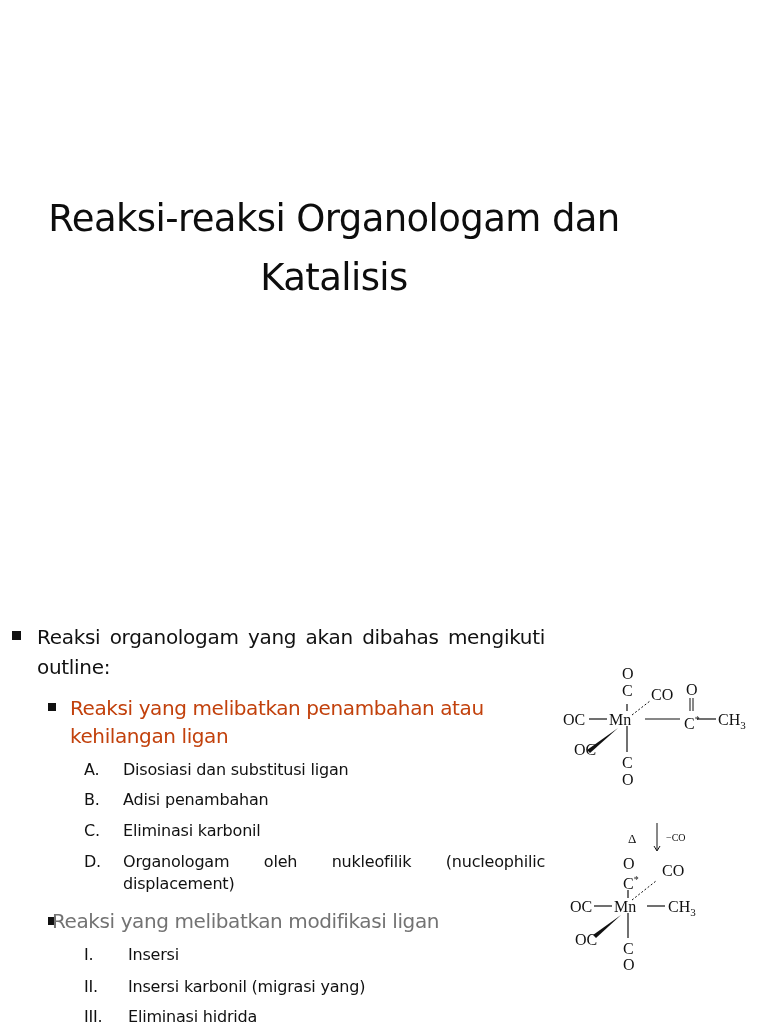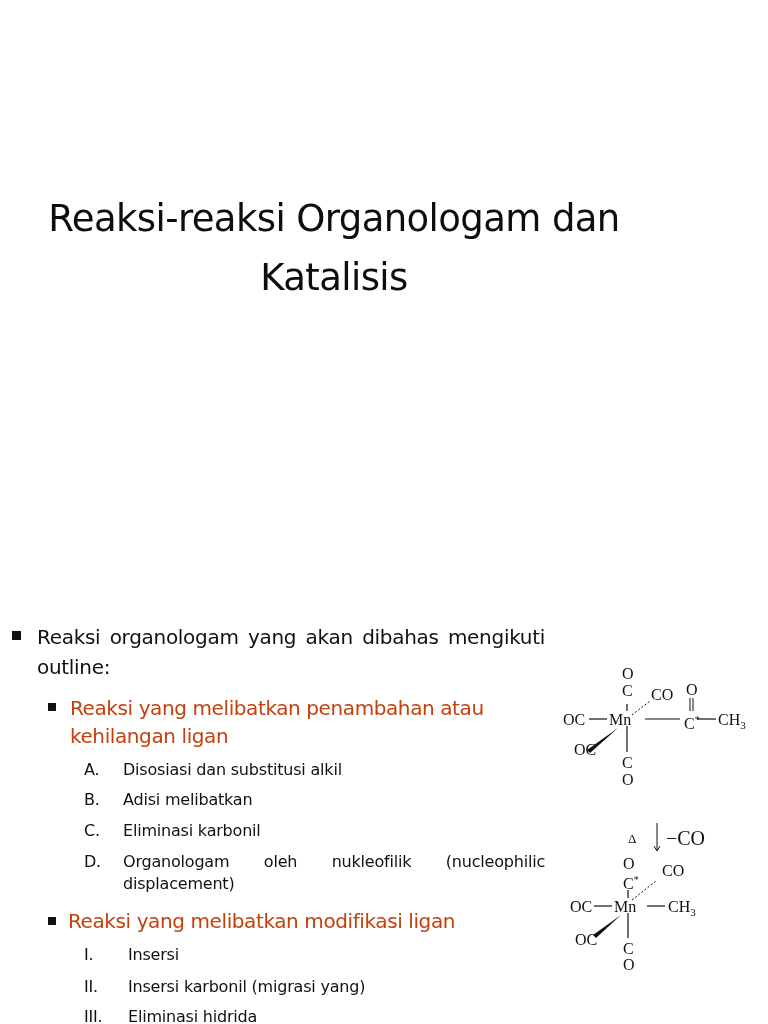--- a/index.html
+++ b/index.html
@@ -12,21 +12,21 @@
       position: absolute; left: 40px; right: 40px; top: 189px;
       text-align: center; font-size: 37px; line-height: 59px; color: #0d0d0d;
       font-family: "DejaVu Sans", sans-serif; font-weight: normal; letter-spacing: -0.6px;
     }
 
     .outline { position: absolute; left: 0; top: 0; width: 560px; font-family: "DejaVu Sans", sans-serif; }
     .l1 { position: absolute; left: 37px; top: 62px; width: 508px; font-size: 20px; line-height: 30px; text-align: justify; color: #111; letter-spacing: -0.3px; }
     .bullet1 { position: absolute; left: 12px; top: 71px; width: 9px; height: 9px; background: #111; }
     .l2a { position: absolute; left: 70px; top: 134px; width: 480px; font-size: 20px; line-height: 28px; color: #c2410c; letter-spacing: -0.4px; }
     .bullet2a { position: absolute; left: 48px; top: 143px; width: 8px; height: 8px; background: #111; }
-    .l2b { position: absolute; left: 68px; top: 347px; width: 480px; font-size: 20px; line-height: 28px; color: #c2410c; letter-spacing: -0.4px; }
+    .l2b { position: absolute; left: 52px; top: 347px; width: 480px; font-size: 20px; line-height: 28px; color: #737373; letter-spacing: -0.4px; }
     .bullet2b { position: absolute; left: 48px; top: 357px; width: 8px; height: 8px; background: #111; }
 
     .sub { position: absolute; font-size: 16px; line-height: 22px; color: #111; letter-spacing: -0.2px; }
     .sub .mark { position: absolute; left: 0; top: 0; }
     .sub .txt { position: absolute; left: 39px; top: 0; width: 422px; text-align: justify; }
     .sub.alpha { left: 84px; width: 462px; }
     .sub.roman { left: 84px; width: 462px; }
     .sub.roman .txt { left: 44px; }
 
     .scheme { position: absolute; left: 560px; top: 100px; width: 208px; height: 364px; font-family: "Liberation Serif", serif; color: #111; }
@@ -45,25 +45,25 @@
 <div class="slide" id="slide-content">
   <div class="outline">
     <span class="bullet1"></span>
     <div class="l1">Reaksi organologam yang akan dibahas mengikuti outline:</div>
 
     <span class="bullet2a"></span>
     <div class="l2a">Reaksi yang melibatkan penambahan atau kehilangan ligan</div>
 
     <div class="sub alpha" style="top:199px;">
       <span class="mark">A.</span>
-      <span class="txt">Disosiasi dan substitusi alkil</span>
+      <span class="txt">Disosiasi dan substitusi ligan</span>
     </div>
     <div class="sub alpha" style="top:229px;">
       <span class="mark">B.</span>
-      <span class="txt">Adisi melibatkan</span>
+      <span class="txt">Adisi penambahan</span>
     </div>
     <div class="sub alpha" style="top:260px;">
       <span class="mark">C.</span>
       <span class="txt">Eliminasi karbonil</span>
     </div>
     <div class="sub alpha" style="top:291px;">
       <span class="mark">D.</span>
       <span class="txt">Organologam oleh nukleofilik (nucleophilic displacement)</span>
     </div>
 
@@ -114,21 +114,21 @@
     <span class="chem" style="left:49px; top:52px;">Mn</span>
     <span class="chem" style="left:91px; top:27px;"><span>CO</span></span>
     <span class="chem" style="left:126px; top:22px;">O</span>
     <span class="chem" style="left:124px; top:52px;"><span>C</span><sup>*</sup></span>
     <span class="chem" style="left:158px; top:52px;"><span>CH</span><sub>3</sub></span>
     <span class="chem" style="left:14px; top:82px;">OC</span>
     <span class="chem" style="left:62px; top:95px;">C</span>
     <span class="chem" style="left:62px; top:112px;">O</span>
 
     <span class="chem" style="left:68px; top:171px; font-size:13px;">Δ</span>
-    <span class="chem" style="left:106px; top:170px; font-size:20px;">−CO</span>
+    <span class="chem" style="left:106px; top:170px; font-size:10px;">−CO</span>
 
     <span class="chem" style="left:63px; top:196px;">O</span>
     <span class="chem" style="left:63px; top:212px;"><span>C</span><sup>*</sup></span>
     <span class="chem" style="left:102px; top:203px;">CO</span>
     <span class="chem" style="left:10px; top:239px;">OC</span>
     <span class="chem" style="left:54px; top:239px;">Mn</span>
     <span class="chem" style="left:108px; top:239px;"><span>CH</span><sub>3</sub></span>
     <span class="chem" style="left:15px; top:272px;">OC</span>
     <span class="chem" style="left:63px; top:281px;">C</span>
     <span class="chem" style="left:63px; top:297px;">O</span>

